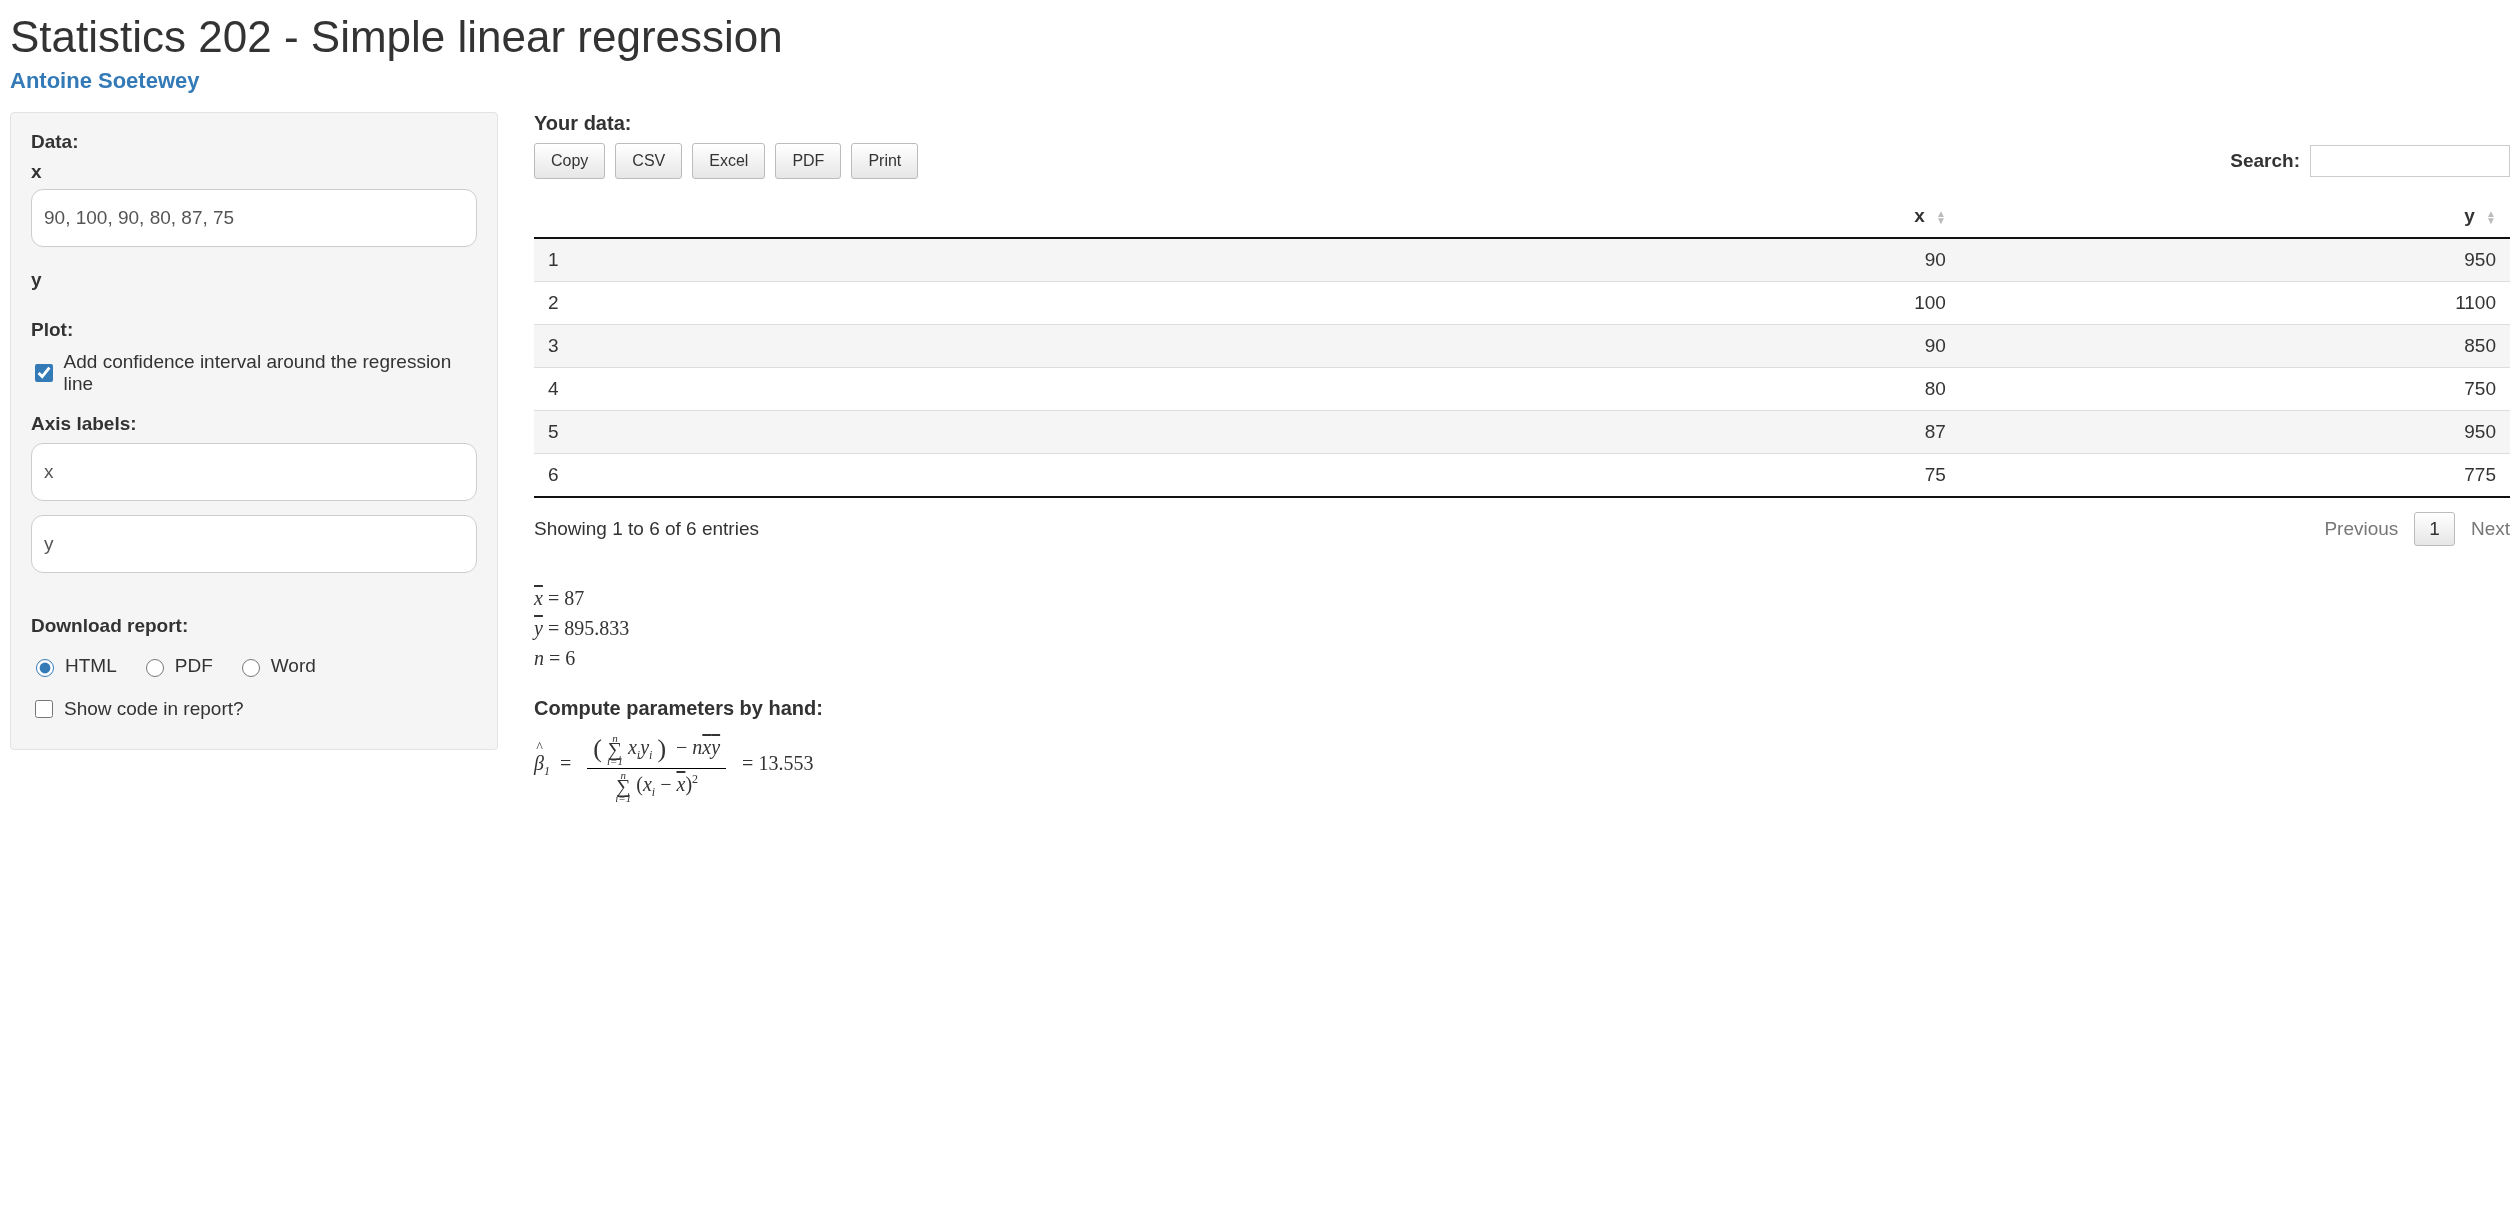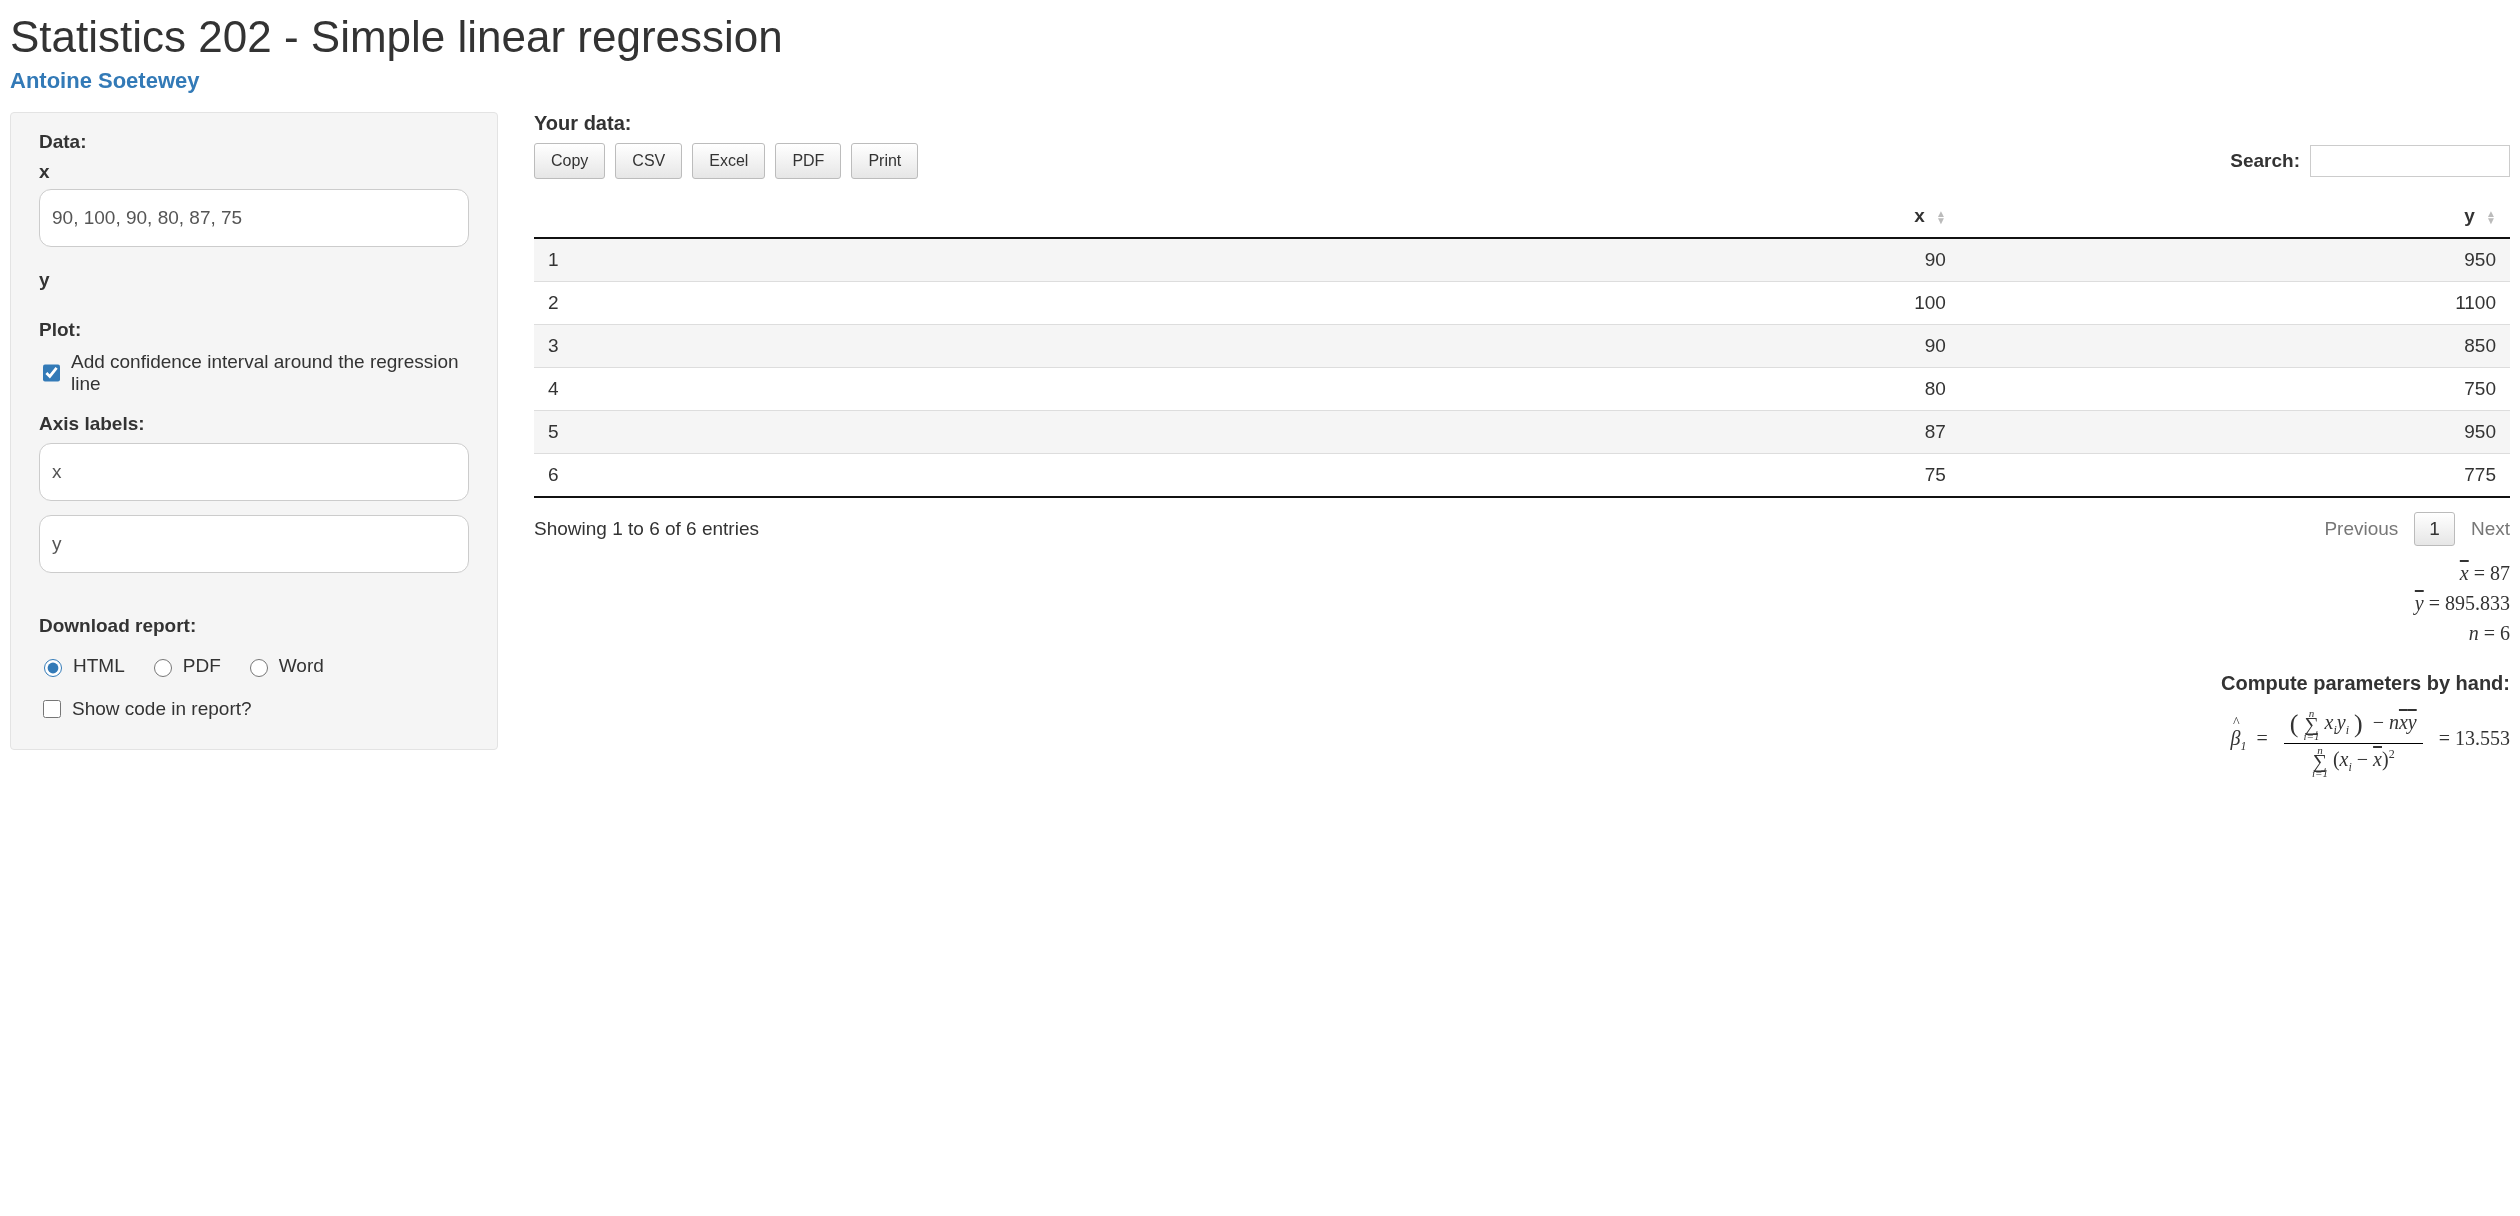--- a/index.html
+++ b/index.html
@@ -26,21 +26,21 @@
   .layout {
     display: flex;
     gap: 36px;
     align-items: flex-start;
   }
   .sidebar {
     flex: 0 0 488px;
     background: #f5f5f5;
     border: 1px solid #e3e3e3;
     border-radius: 4px;
-    padding: 18px 28px;
+    padding: 18px 20px;
   }
   .label-strong {
     font-weight: 700;
     font-size: 19px;
     margin-bottom: 8px;
   }
   .sub-label {
     font-weight: 700;
     font-size: 19px;
     margin: 8px 0 6px 0;
@@ -160,25 +160,24 @@
     color: #777;
   }
   .page-num {
     border: 1px solid #bbb;
     background: linear-gradient(#fff,#e6e6e6);
     padding: 5px 14px;
     border-radius: 3px;
     color: #333;
   }
   .stats-block {
-    margin-top: 12px;
+    margin-top: 37px;
     font-size: 20px;
     line-height: 1.5;
     font-family: "Times New Roman", serif;
-    text-align: right;
   }
   .stats-row { white-space: nowrap; }
   .ital { font-style: italic; }
   .overbar {
     text-decoration: overline;
     font-style: italic;
   }
   .compute-hdr {
     font-family: Liberation Sans, sans-serif;
     font-weight: 700;

